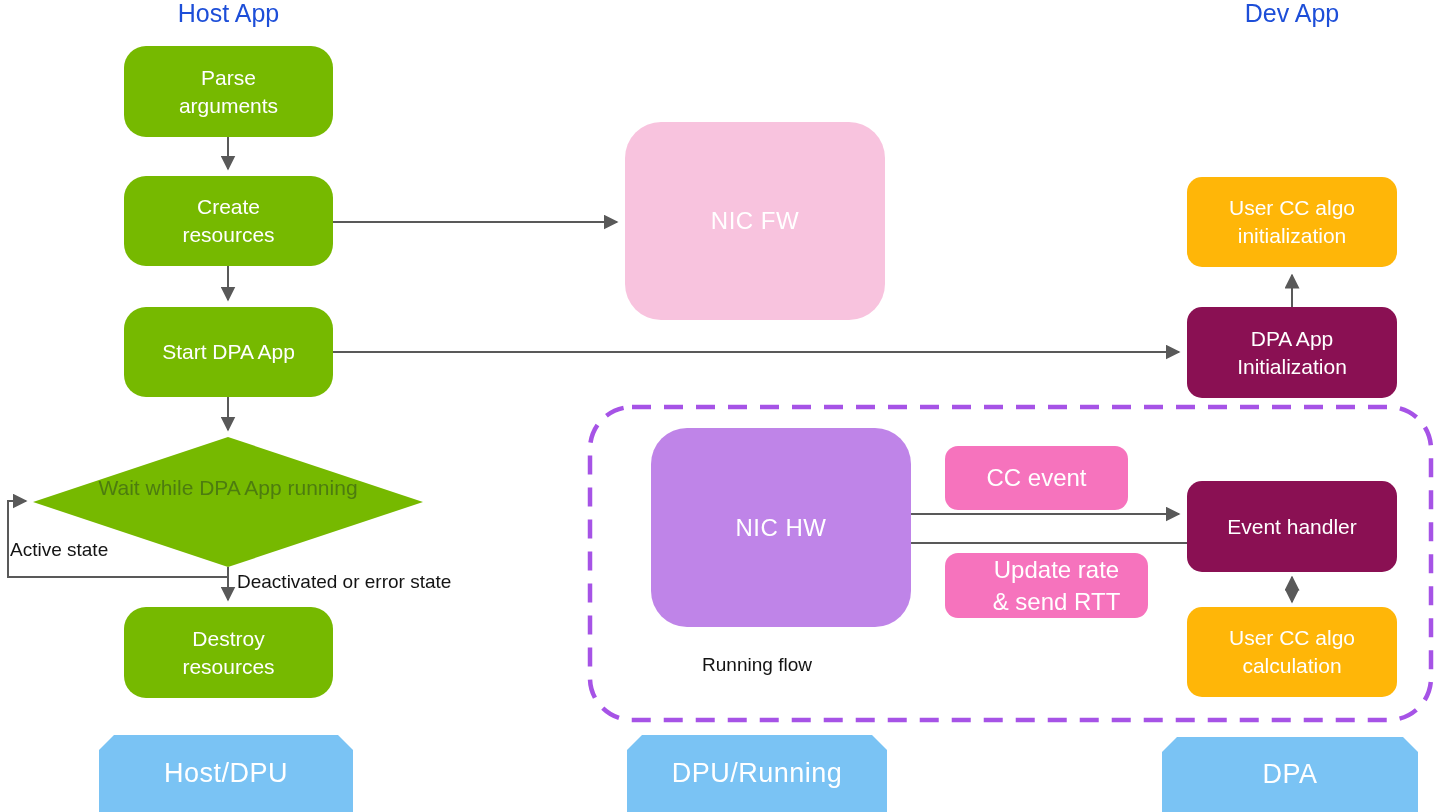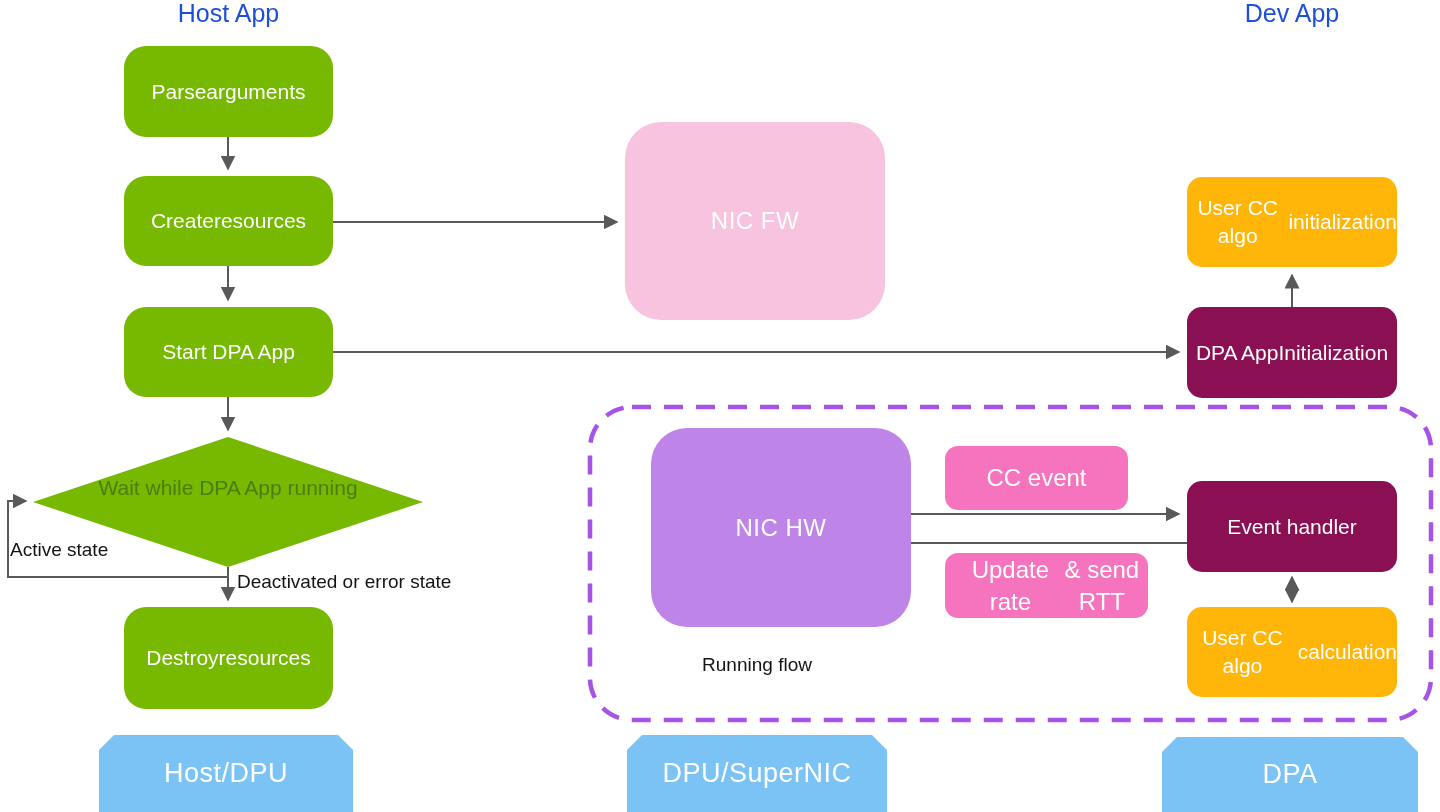--- a/index.html
+++ b/index.html
@@ -2,21 +2,21 @@
 <html style="--green: #76b900; --light-pink: #f8c3de; --bright-pink: #f673bd; --purple: #bf84e8; --maroon: #8a1053; --orange: #ffb608; --blue: #7ac3f4; --dashed-purple: #a653e6; --arrow-gray: #595959;"><head>
 <meta charset="utf-8">
 <style>
   html,body{margin:0;padding:0;background:#ffffff;}
   .canvas{
     position:relative;width:1440px;height:812px;background:#fff;
     font-family:"Liberation Sans", sans-serif;overflow:hidden;
   }
   .layer{position:absolute;left:0;top:0;width:1440px;height:812px;}
   .node{
-    position:absolute;display:flex;flex-direction:row;align-items:center;
+    position:absolute;display:flex;flex-direction:column;align-items:center;
     justify-content:center;color:#fff;text-align:center;line-height:1.32;
     z-index:2;
   }
   .node span{display:block;}
   .green-box{background:var(--green,#76b900);border-radius:22px;font-size:21px;}
   .big-box{border-radius:36px;font-size:24px;letter-spacing:0.5px;}
   .nicfw{background:var(--light-pink,#f8c3de);}
   .nichw{background:var(--purple,#bf84e8);}
   .pink-box{background:var(--bright-pink,#f673bd);border-radius:13px;font-size:24px;}
   .maroon-box{background:var(--maroon,#8a1053);border-radius:15px;font-size:21px;}
@@ -83,21 +83,21 @@
     <span>Create</span>
     <span>resources</span>
   </div>
   <div class="node green-box" style="left:124px;top:307px;width:209px;height:90px;">
     <span>Start DPA App</span>
   </div>
   <div class="diamond-text" style="left:78px;top:474px;width:300px;">
     <span>Wait while DPA</span>
     <span>App running</span>
   </div>
-  <div class="node green-box" style="left:124px;top:607px;width:209px;height:102px;">
+  <div class="node green-box" style="left:124px;top:607px;width:209px;height:91px;">
     <span>Destroy</span>
     <span>resources</span>
   </div>
 
   <div class="edge-label" style="left:10px;top:539px;">Active state</div>
   <div class="edge-label" style="left:237px;top:571px;">Deactivated or error state</div>
 
   <div class="node big-box nicfw" style="left:625px;top:122px;width:260px;height:198px;">
     <span>NIC FW</span>
   </div>
@@ -127,19 +127,19 @@
   </div>
   <div class="node maroon-box" style="left:1187px;top:307px;width:210px;height:91px;">
     <span>DPA App</span>
     <span>Initialization</span>
   </div>
 
   <div class="node platform" style="left:99px;top:735px;width:254px;height:77px;">
     <span>Host/DPU</span>
   </div>
   <div class="node platform" style="left:627px;top:735px;width:260px;height:77px;">
-    <span>DPU/SuperNIC</span>
+    <span>DPU/Running</span>
   </div>
   <div class="node platform" style="left:1162px;top:737px;width:256px;height:75px;">
     <span>DPA</span>
   </div>
 
 </div>
 
 </body></html>

